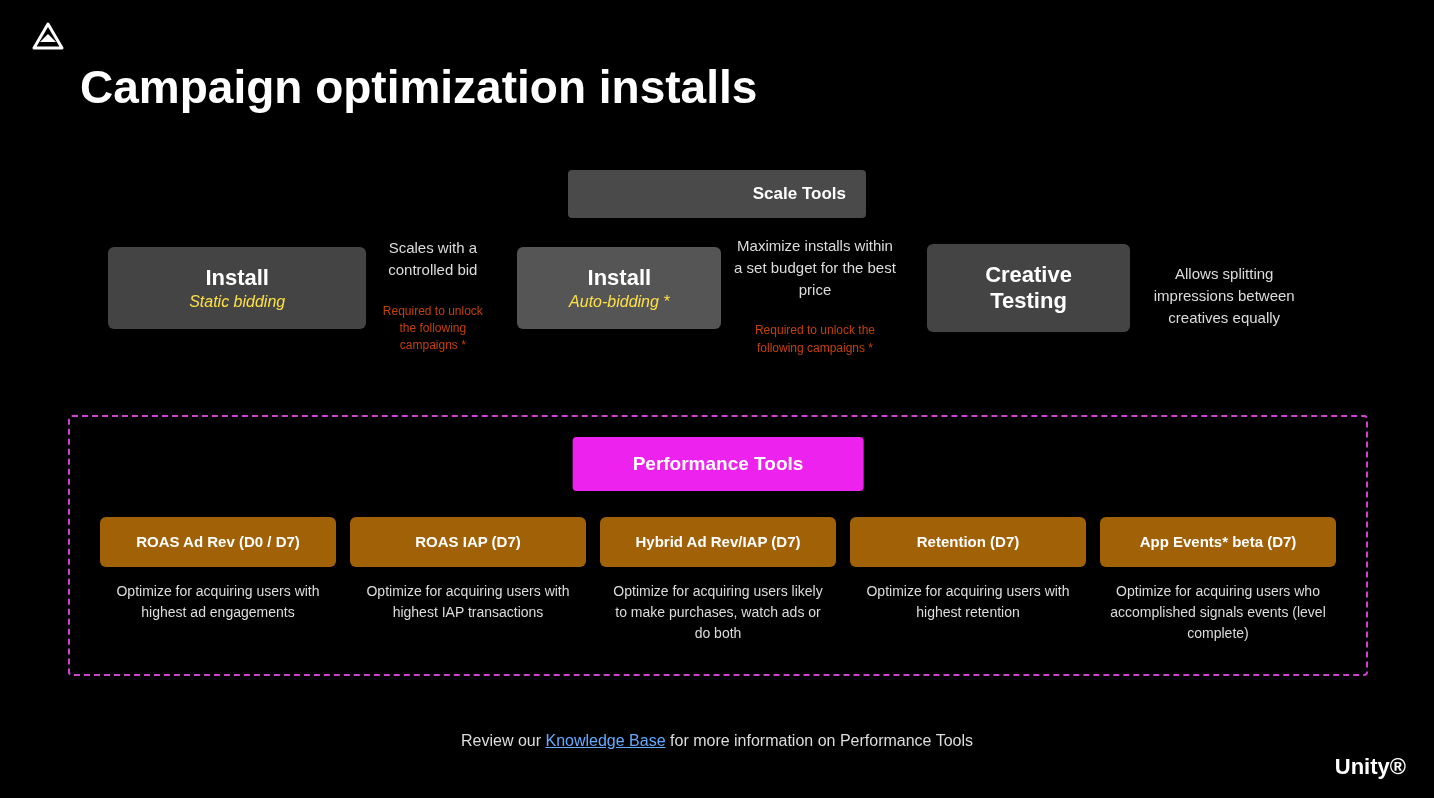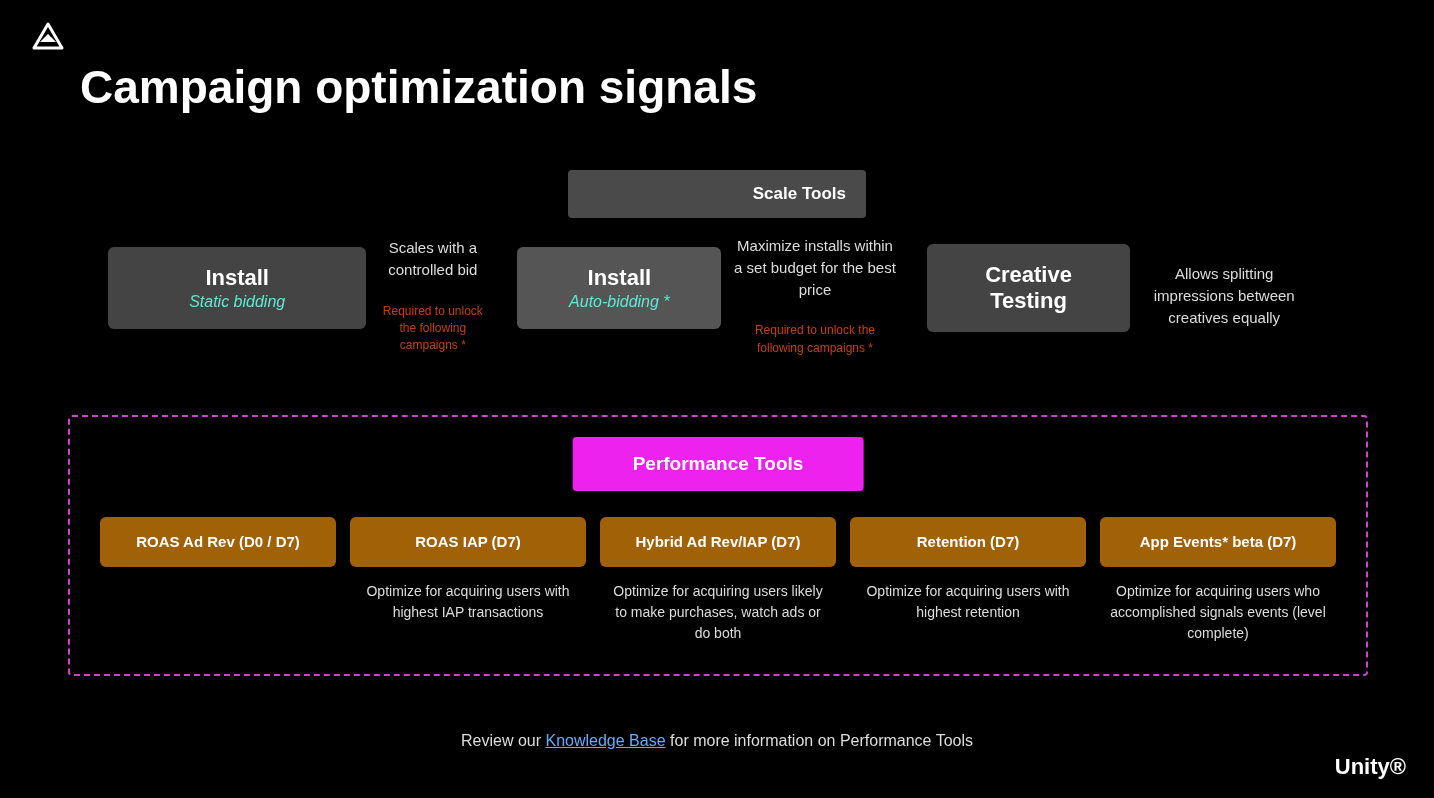--- a/index.html
+++ b/index.html
@@ -78,21 +78,21 @@
     .box-header .box-title {
       font-size: 22px;
       font-weight: 900;
       color: #fff;
       display: block;
     }
 
     .box-header .box-subtitle {
       font-size: 16px;
       font-style: italic;
-      color: #5eead4;
+      color: #fde047;
       display: block;
       margin-top: 2px;
     }
 
     .box-description {
       text-align: center;
       font-size: 15px;
       color: #ddd;
       line-height: 1.45;
       padding: 0 10px;
@@ -192,21 +192,21 @@
 </head>
 <body>
 
 <div class="logo">
   <svg class="unity-svg" viewBox="0 0 36 36" fill="none" xmlns="http://www.w3.org/2000/svg">
     <polygon points="18,4 32,28 4,28" fill="none" stroke="white" stroke-width="3" stroke-linejoin="round"></polygon>
     <polygon points="18,14 26,22 10,22" fill="white"></polygon>
   </svg>
 </div>
 
-<h1 class="page-title">Campaign optimization signals</h1>
+<h1 class="page-title">Campaign optimization installs</h1>
 
 <div class="scale-tools-label">Scale Tools</div>
 
 <div class="boxes-row">
 
   <div class="box-item">
     <div class="box-header">
       <span class="box-title">Install</span>
       <span class="box-subtitle">Static bidding</span>
     </div>
@@ -240,20 +240,21 @@
 
 <div class="performance-section">
   <div class="performance-tools-label">Performance Tools</div>
 
   <div class="perf-boxes-row">
 
     <div class="perf-box">
       <div class="perf-box-header">
         <span class="perf-title">ROAS Ad Rev (D0 / D7)</span>
       </div>
+      <div class="perf-box-description">Optimize for acquiring users with highest ad engagements</div>
     </div>
 
     <div class="perf-box">
       <div class="perf-box-header">
         <span class="perf-title">ROAS IAP (D7)</span>
       </div>
       <div class="perf-box-description">Optimize for acquiring users with highest IAP transactions</div>
     </div>
 
     <div class="perf-box">

